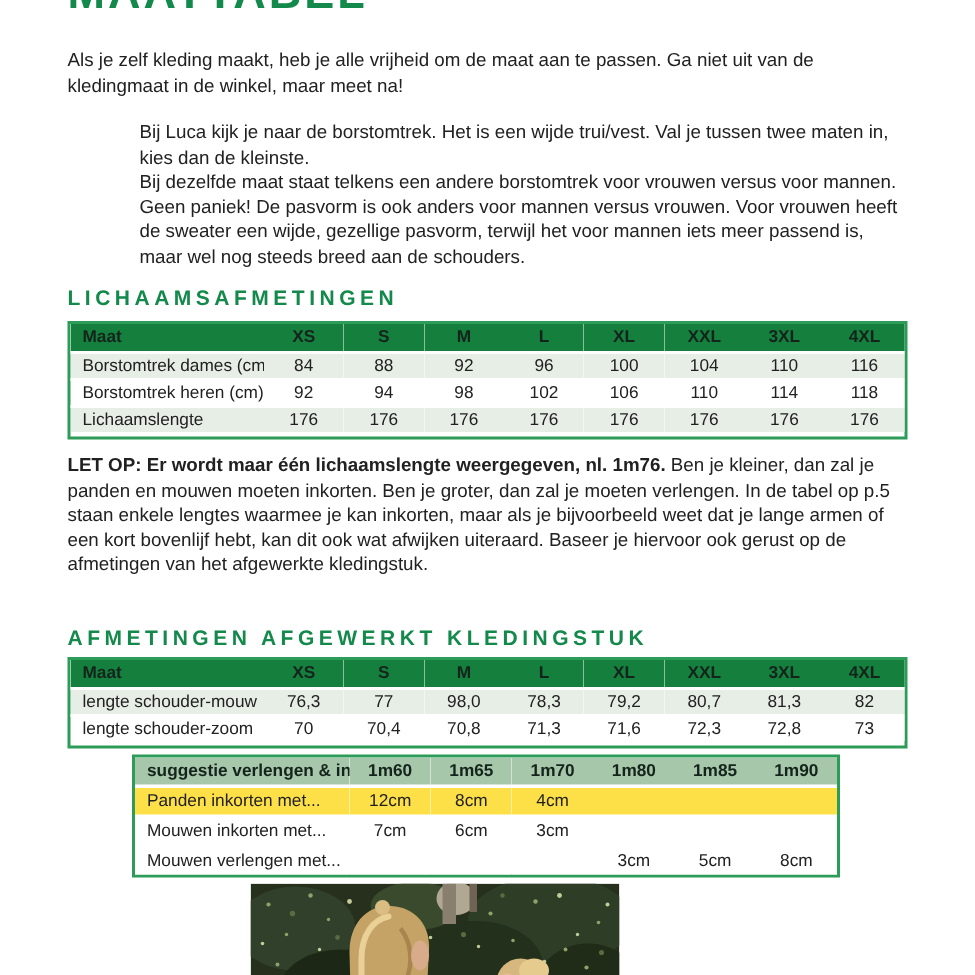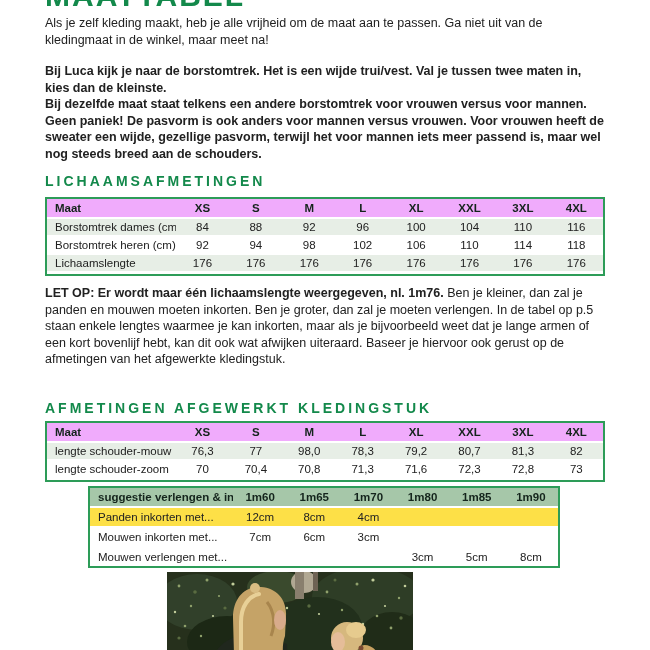--- a/index.html
+++ b/index.html
@@ -17,22 +17,22 @@
   .doc-title {
     font-size: 30px;
     font-weight: 700;
     letter-spacing: 2px;
     line-height: 32px;
     color: #13894b;
     margin: -20px 0 0 0;
     white-space: nowrap;
   }
   p { margin: 0; font-size: 12.5px; line-height: 16.5px; }
-  .intro { margin-top: 3px; }
-  .bold-para { font-weight: 700; }
+  .intro { margin-top: 20px; }
+  .bold-para { font-weight: 400; margin-left: 48px; }
   .bp1 { margin-top: 15px; }
   .bp2 { margin-top: 0; }
   .section-heading {
     font-size: 14px;
     font-weight: 700;
     letter-spacing: 3px;
     line-height: 20px;
     color: #13894b;
     margin: 0;
     white-space: nowrap;
@@ -58,21 +58,21 @@
   .tframe th, .tframe td {
     font-size: 11.5px;
     line-height: 14px;
     padding: 1px 4px;
     text-align: center;
     border-top: 2px solid #ffffff;
     overflow: hidden;
     white-space: nowrap;
   }
   .tframe thead th {
-    background: #f0abfc;
+    background: #15803d;
     color: #14241c;
     font-weight: 700;
     border-top: none;
     padding-top: 2px;
     padding-bottom: 2px;
   }
   .tframe .label-col { text-align: left; padding-left: 8px; width: 21%; }
   .tframe tr.tint td { background: #e7eee6; }
   .tframe tr.plain td { background: #ffffff; }
 

